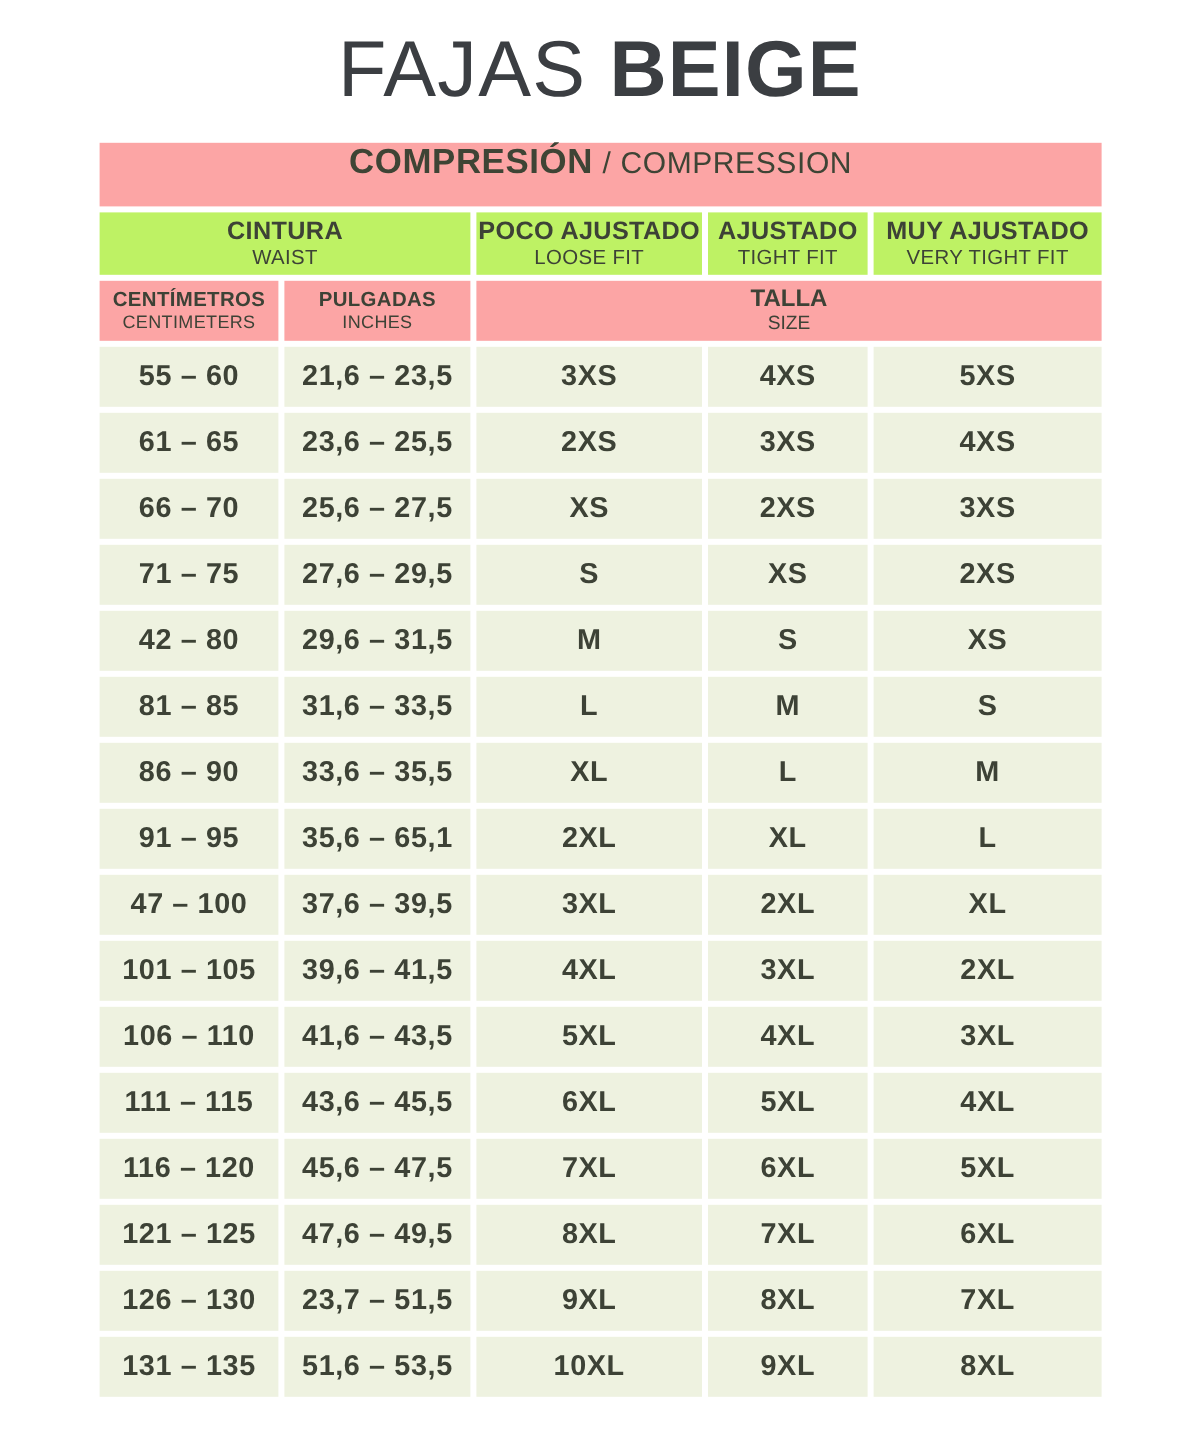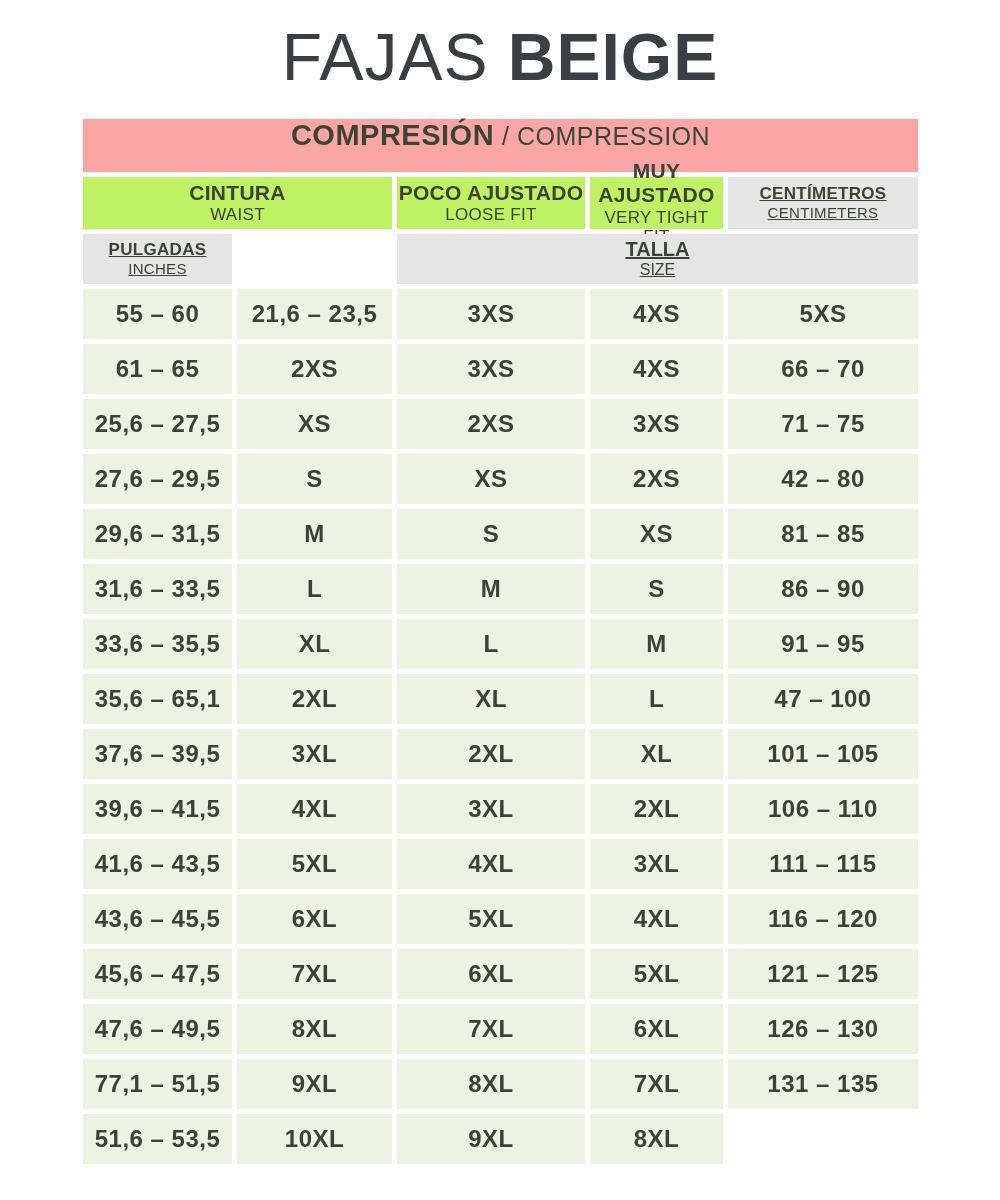--- a/index.html
+++ b/index.html
@@ -32,21 +32,21 @@
     gap:5px;
     background:#ffffff;
   }
   .cell {
     display:flex; flex-direction:column;
     align-items:center; justify-content:center;
     text-align:center;
   }
   .band  { background:#fca5a5; grid-column:1 / -1; flex-direction:row; align-items:baseline; }
   .hdr   { background:#bef264;text-align:center; }
-  .lite  { background:#e5e5e5;text-decoration:underline; }
+  .lite  { background:#fca5a5; }
 
   .band .es { font-weight:700; font-size:29px; letter-spacing:0.5px; color:#3e4435; }
   .band .sep{ font-weight:400; font-size:25px; margin:0 8px; color:#3e4435; }
   .band .en { font-weight:400; font-size:25px; letter-spacing:0.5px; color:#3e4435; }
 
   .hdr .es  { font-weight:700; font-size:21px; letter-spacing:0.3px; line-height:1.15; }
   .hdr .en  { font-weight:400; font-size:17px; letter-spacing:0.3px; line-height:1.15; }
 
   .unit .es { font-weight:700; font-size:17px; letter-spacing:0.3px; line-height:1.2; }
   .unit .en { font-weight:400; font-size:15px; letter-spacing:0.3px; line-height:1.2; }
@@ -84,20 +84,24 @@
 
     <div class="cell hdr span-waist">
       <span class="es">CINTURA</span>
       <span class="en">WAIST</span>
     </div>
     <div class="cell hdr">
       <span class="es">POCO AJUSTADO</span>
       <span class="en">LOOSE FIT</span>
     </div>
     <div class="cell hdr">
+      <span class="es">AJUSTADO</span>
+      <span class="en">TIGHT FIT</span>
+    </div>
+    <div class="cell hdr">
       <span class="es">MUY AJUSTADO</span>
       <span class="en">VERY TIGHT FIT</span>
     </div>
 
     <div class="cell lite unit">
       <span class="es">CENTÍMETROS</span>
       <span class="en">CENTIMETERS</span>
     </div>
     <div class="cell lite unit">
       <span class="es">PULGADAS</span>
@@ -107,20 +111,21 @@
       <span class="es">TALLA</span>
       <span class="en">SIZE</span>
     </div>
 
   <div class="cell data">55 – 60</div>
       <div class="cell data">21,6 – 23,5</div>
       <div class="cell data">3XS</div>
       <div class="cell data">4XS</div>
       <div class="cell data">5XS</div>
       <div class="cell data">61 – 65</div>
+      <div class="cell data">23,6 – 25,5</div>
       <div class="cell data">2XS</div>
       <div class="cell data">3XS</div>
       <div class="cell data">4XS</div>
       <div class="cell data">66 – 70</div>
       <div class="cell data">25,6 – 27,5</div>
       <div class="cell data">XS</div>
       <div class="cell data">2XS</div>
       <div class="cell data">3XS</div>
       <div class="cell data">71 – 75</div>
       <div class="cell data">27,6 – 29,5</div>
@@ -171,21 +176,21 @@
       <div class="cell data">45,6 – 47,5</div>
       <div class="cell data">7XL</div>
       <div class="cell data">6XL</div>
       <div class="cell data">5XL</div>
       <div class="cell data">121 – 125</div>
       <div class="cell data">47,6 – 49,5</div>
       <div class="cell data">8XL</div>
       <div class="cell data">7XL</div>
       <div class="cell data">6XL</div>
       <div class="cell data">126 – 130</div>
-      <div class="cell data">77,1 – 51,5</div>
+      <div class="cell data">23,7 – 51,5</div>
       <div class="cell data">9XL</div>
       <div class="cell data">8XL</div>
       <div class="cell data">7XL</div>
       <div class="cell data">131 – 135</div>
       <div class="cell data">51,6 – 53,5</div>
       <div class="cell data">10XL</div>
       <div class="cell data">9XL</div>
       <div class="cell data">8XL</div>
     </div>
 

